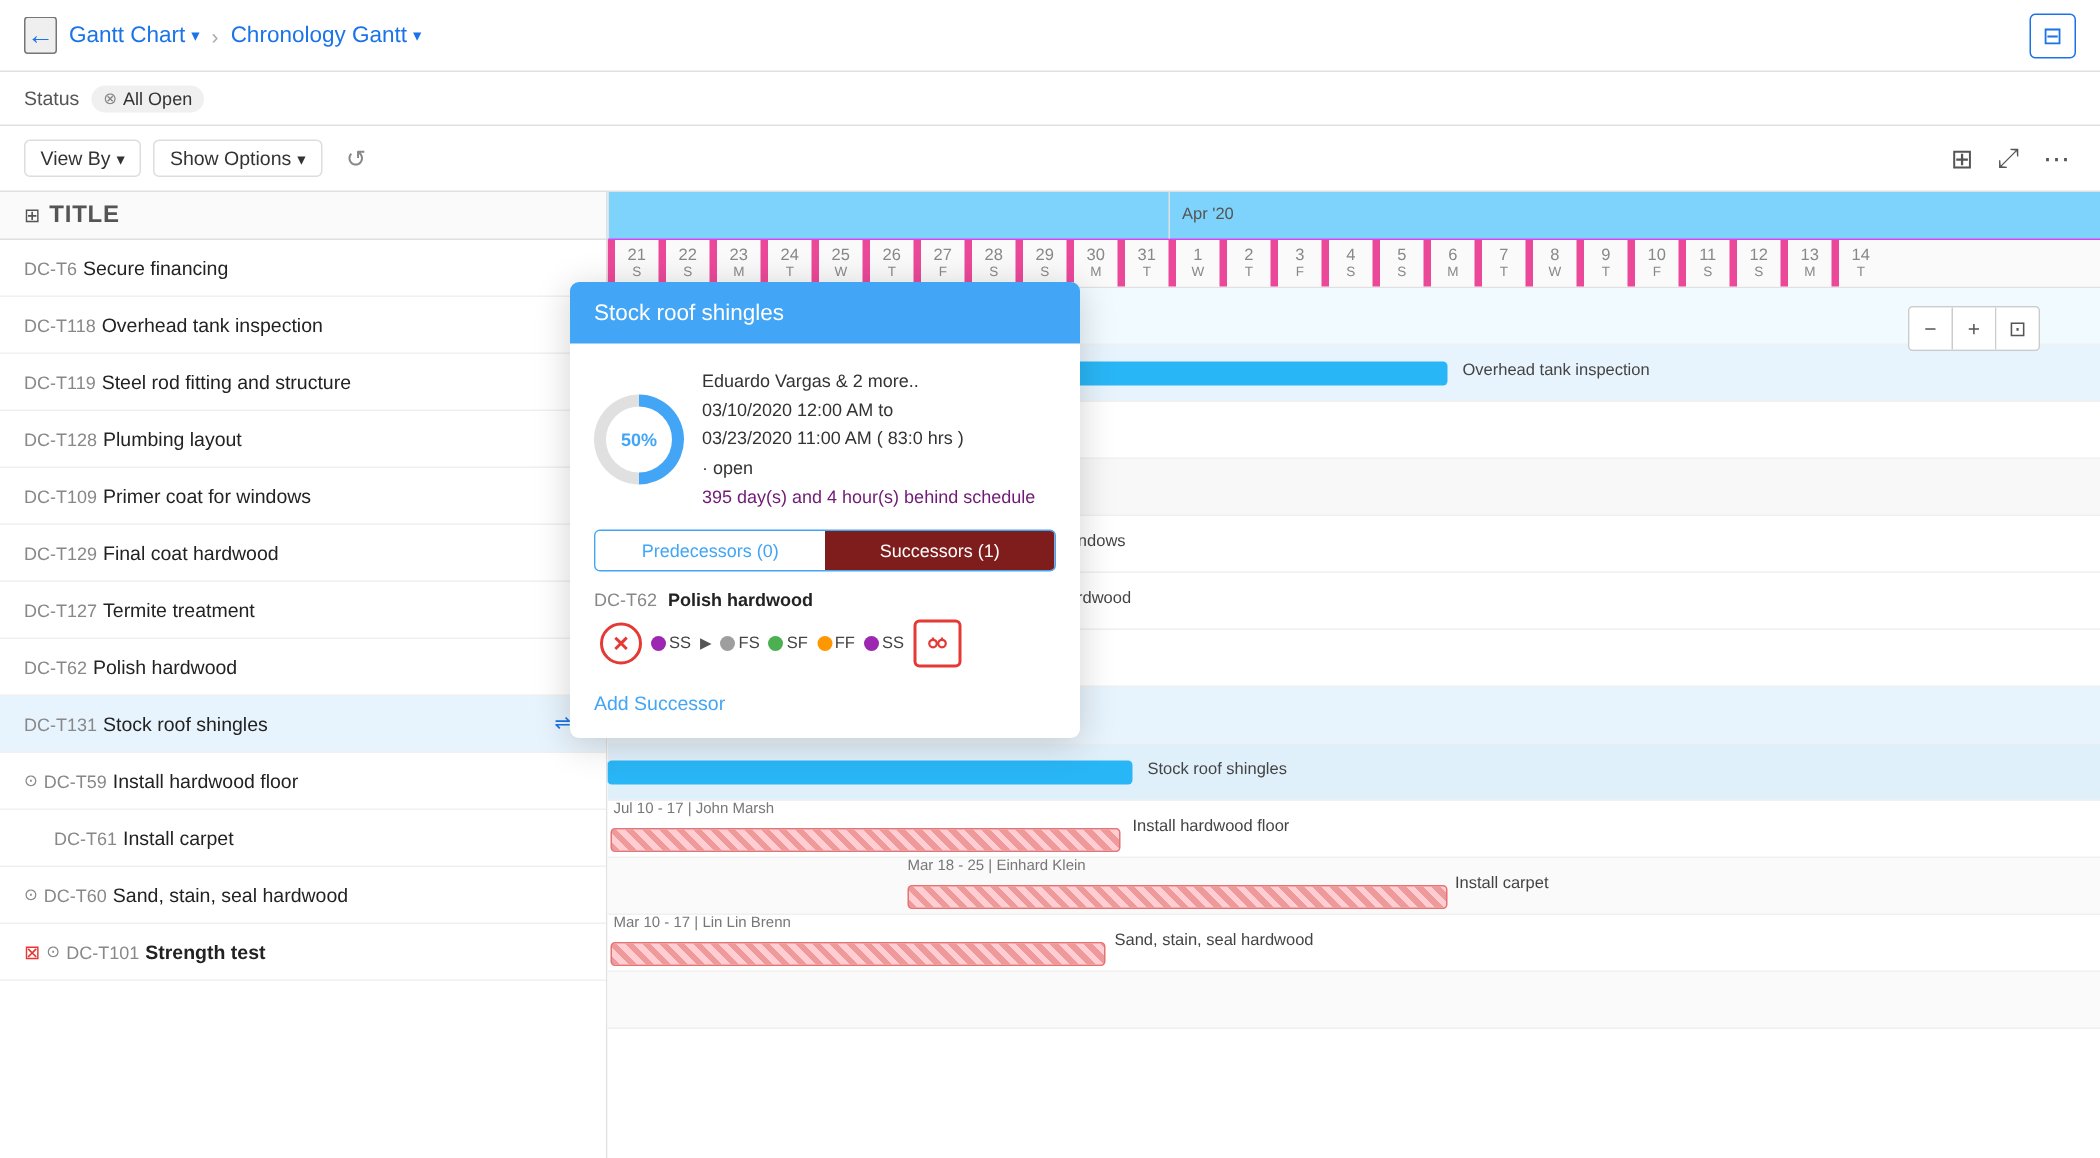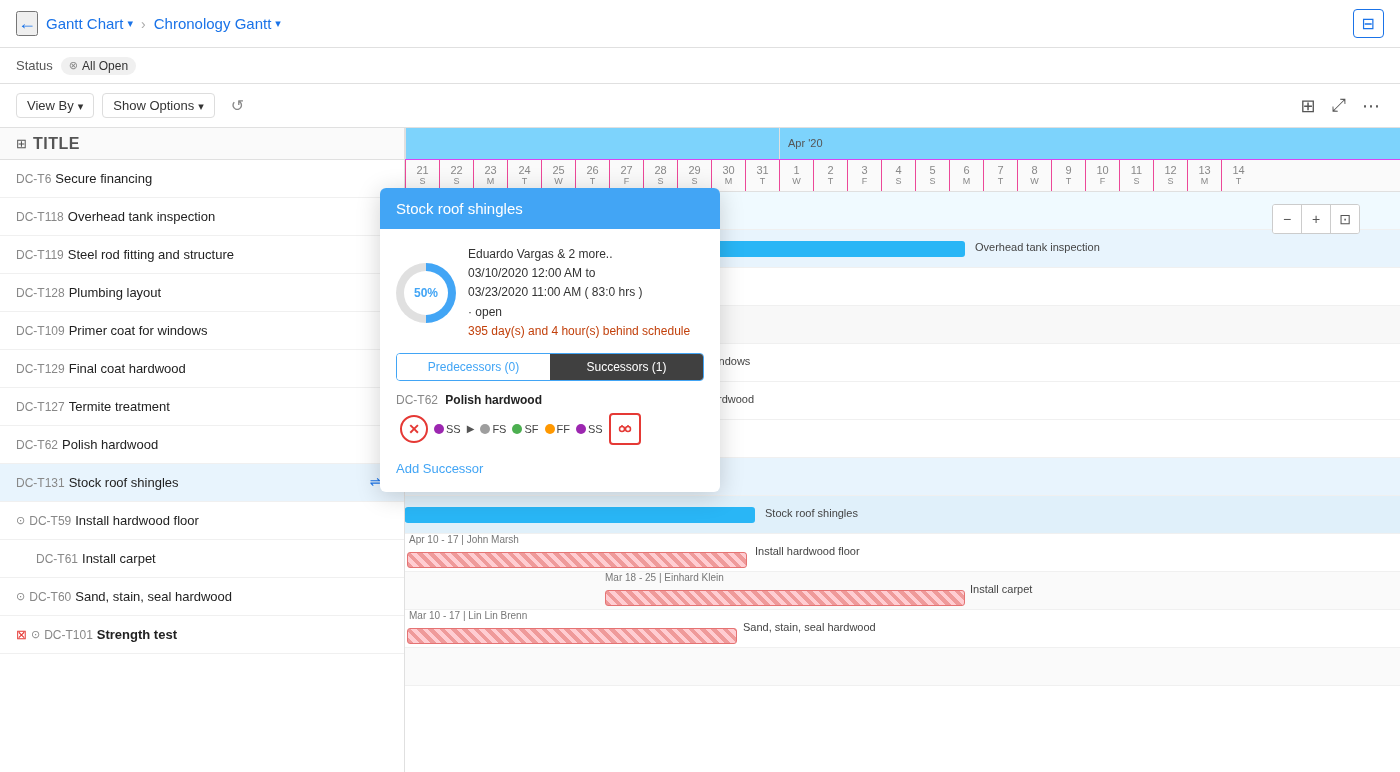--- a/index.html
+++ b/index.html
@@ -61,24 +61,24 @@
 
     
     .popup-overlay { position: absolute; top: 60px; left: 380px; z-index: 100; }
     .popup { background: #fff; border-radius: 6px; box-shadow: 0 4px 24px rgba(0,0,0,0.18); width: 340px; overflow: hidden; }
     .popup-header { background: #42a5f5; color: #fff; padding: 12px 16px; font-size: 15px; font-weight: 500; }
     .popup-body { padding: 16px; }
     .popup-progress-row { display: flex; align-items: center; gap: 12px; margin-bottom: 12px; }
     .progress-circle { width: 60px; height: 60px; border-radius: 50%; background: conic-gradient(#42a5f5 0% 50%, #e0e0e0 50% 100%); display: flex; align-items: center; justify-content: center; position: relative; flex-shrink: 0; }
     .progress-circle-inner { width: 44px; height: 44px; background: #fff; border-radius: 50%; display: flex; align-items: center; justify-content: center; font-size: 12px; font-weight: 600; color: #42a5f5; }
     .popup-info { font-size: 12px; line-height: 1.6; color: #333; }
-    .popup-info .green { color: #c2410c; font-size: 12px; }
+    .popup-info .green { color: #701a75; font-size: 12px; }
     .popup-tabs { display: flex; margin-bottom: 12px; border: 1px solid #42a5f5; border-radius: 4px; overflow: hidden; }
     .popup-tab { flex: 1; text-align: center; padding: 6px 0; font-size: 12px; cursor: pointer; }
-    .popup-tab.active { background: #404040; color: #fff; }
+    .popup-tab.active { background: #7f1d1d; color: #fff; }
     .popup-tab.inactive { background: #fff; color: #42a5f5; }
     .popup-successor { margin-bottom: 8px; }
     .successor-title { font-size: 12px; color: #333; margin-bottom: 6px; }
     .successor-id { color: #888; font-size: 12px; margin-right: 4px; }
     .successor-name { font-size: 12px; font-weight: 600; color: #222; }
     .dep-types { display: flex; align-items: center; gap: 6px; margin-top: 4px; flex-wrap: wrap; }
     .dep-type { display: flex; align-items: center; gap: 2px; font-size: 11px; color: #444; }
     .dep-dot { width: 10px; height: 10px; border-radius: 50%; flex-shrink: 0; }
     .dep-arrow { font-size: 10px; color: #555; }
     .dep-delete-btn { width: 28px; height: 28px; border-radius: 50%; border: 2px solid #e53935; display: flex; align-items: center; justify-content: center; cursor: pointer; margin-left: 4px; }
@@ -86,21 +86,21 @@
     .add-successor { color: #42a5f5; font-size: 13px; cursor: pointer; margin-top: 8px; display: inline-block; }
 
     
     .zoom-controls { position: absolute; right: 8px; top: 8px; display: flex; gap: 2px; background: #fff; border: 1px solid #ddd; border-radius: 4px; overflow: hidden; }
     .zoom-btn { width: 28px; height: 28px; border: none; background: #fff; cursor: pointer; font-size: 14px; color: #555; display: flex; align-items: center; justify-content: center; }
 
     .gantt-header-double { display: flex; flex-direction: column; height: 64px; border-bottom: 1px solid #e0e0e0; }
     .gantt-month-row { height: 32px; display: flex; border-bottom: 1px solid #d946ef; background: #7dd3fc; }
     .gantt-date-row { height: 32px; display: flex; background: #fafafa; }
     .month-block { border-left: 1px solid #e0e0e0; display: flex; align-items: center; padding-left: 8px; font-size: 11px; color: #555; font-weight: 500; }
-    .date-block { width: 34px; flex-shrink: 0; border-left: 1px solid #ec4899; display: flex; flex-direction: column; align-items: center; justify-content: center; font-size: 10px; color: #888; }
+    .date-block { width: 34px; flex-shrink: 0; border-left: 5px solid #ec4899; display: flex; flex-direction: column; align-items: center; justify-content: center; font-size: 10px; color: #888; }
   </style>
 </head>
 <body>
 
 <div class="header">
   <button class="back-btn">←</button>
   <div class="breadcrumb-item">
     <span>Gantt Chart</span>
     <span style="font-size:11px;">▾</span>
   </div>
@@ -367,21 +367,21 @@
       </div>
 
       <div class="gantt-row" style="background:#e0f0fa;">
         <div class="bar-blue" style="left:0;width:350px;">
           <div class="bar-blue-arrow"></div>
         </div>
         <span class="bar-label" style="left:360px;top:11px;">Stock roof shingles</span>
       </div>
 
       <div class="gantt-row">
-        <span class="bar-label" style="left:4px;top:0px;color:#777;font-size:10px;">Apr 10 - 17 | John Marsh</span>
+        <span class="bar-label" style="left:4px;top:0px;color:#777;font-size:10px;">Jul 10 - 17 | John Marsh</span>
         <div class="bar-red-stripe" style="left:2px;width:340px;top:18px;"></div>
         <span class="bar-label" style="left:350px;top:11px;">Install hardwood floor</span>
       </div>
 
       <div class="gantt-row" style="background:#fafafa;">
         <span class="bar-label" style="left:200px;top:0px;color:#777;font-size:10px;">Mar 18 - 25 | Einhard Klein</span>
         <div class="bar-red-stripe" style="left:200px;width:360px;top:18px;"></div>
         <span class="bar-label" style="left:565px;top:11px;">Install carpet</span>
       </div>
 

